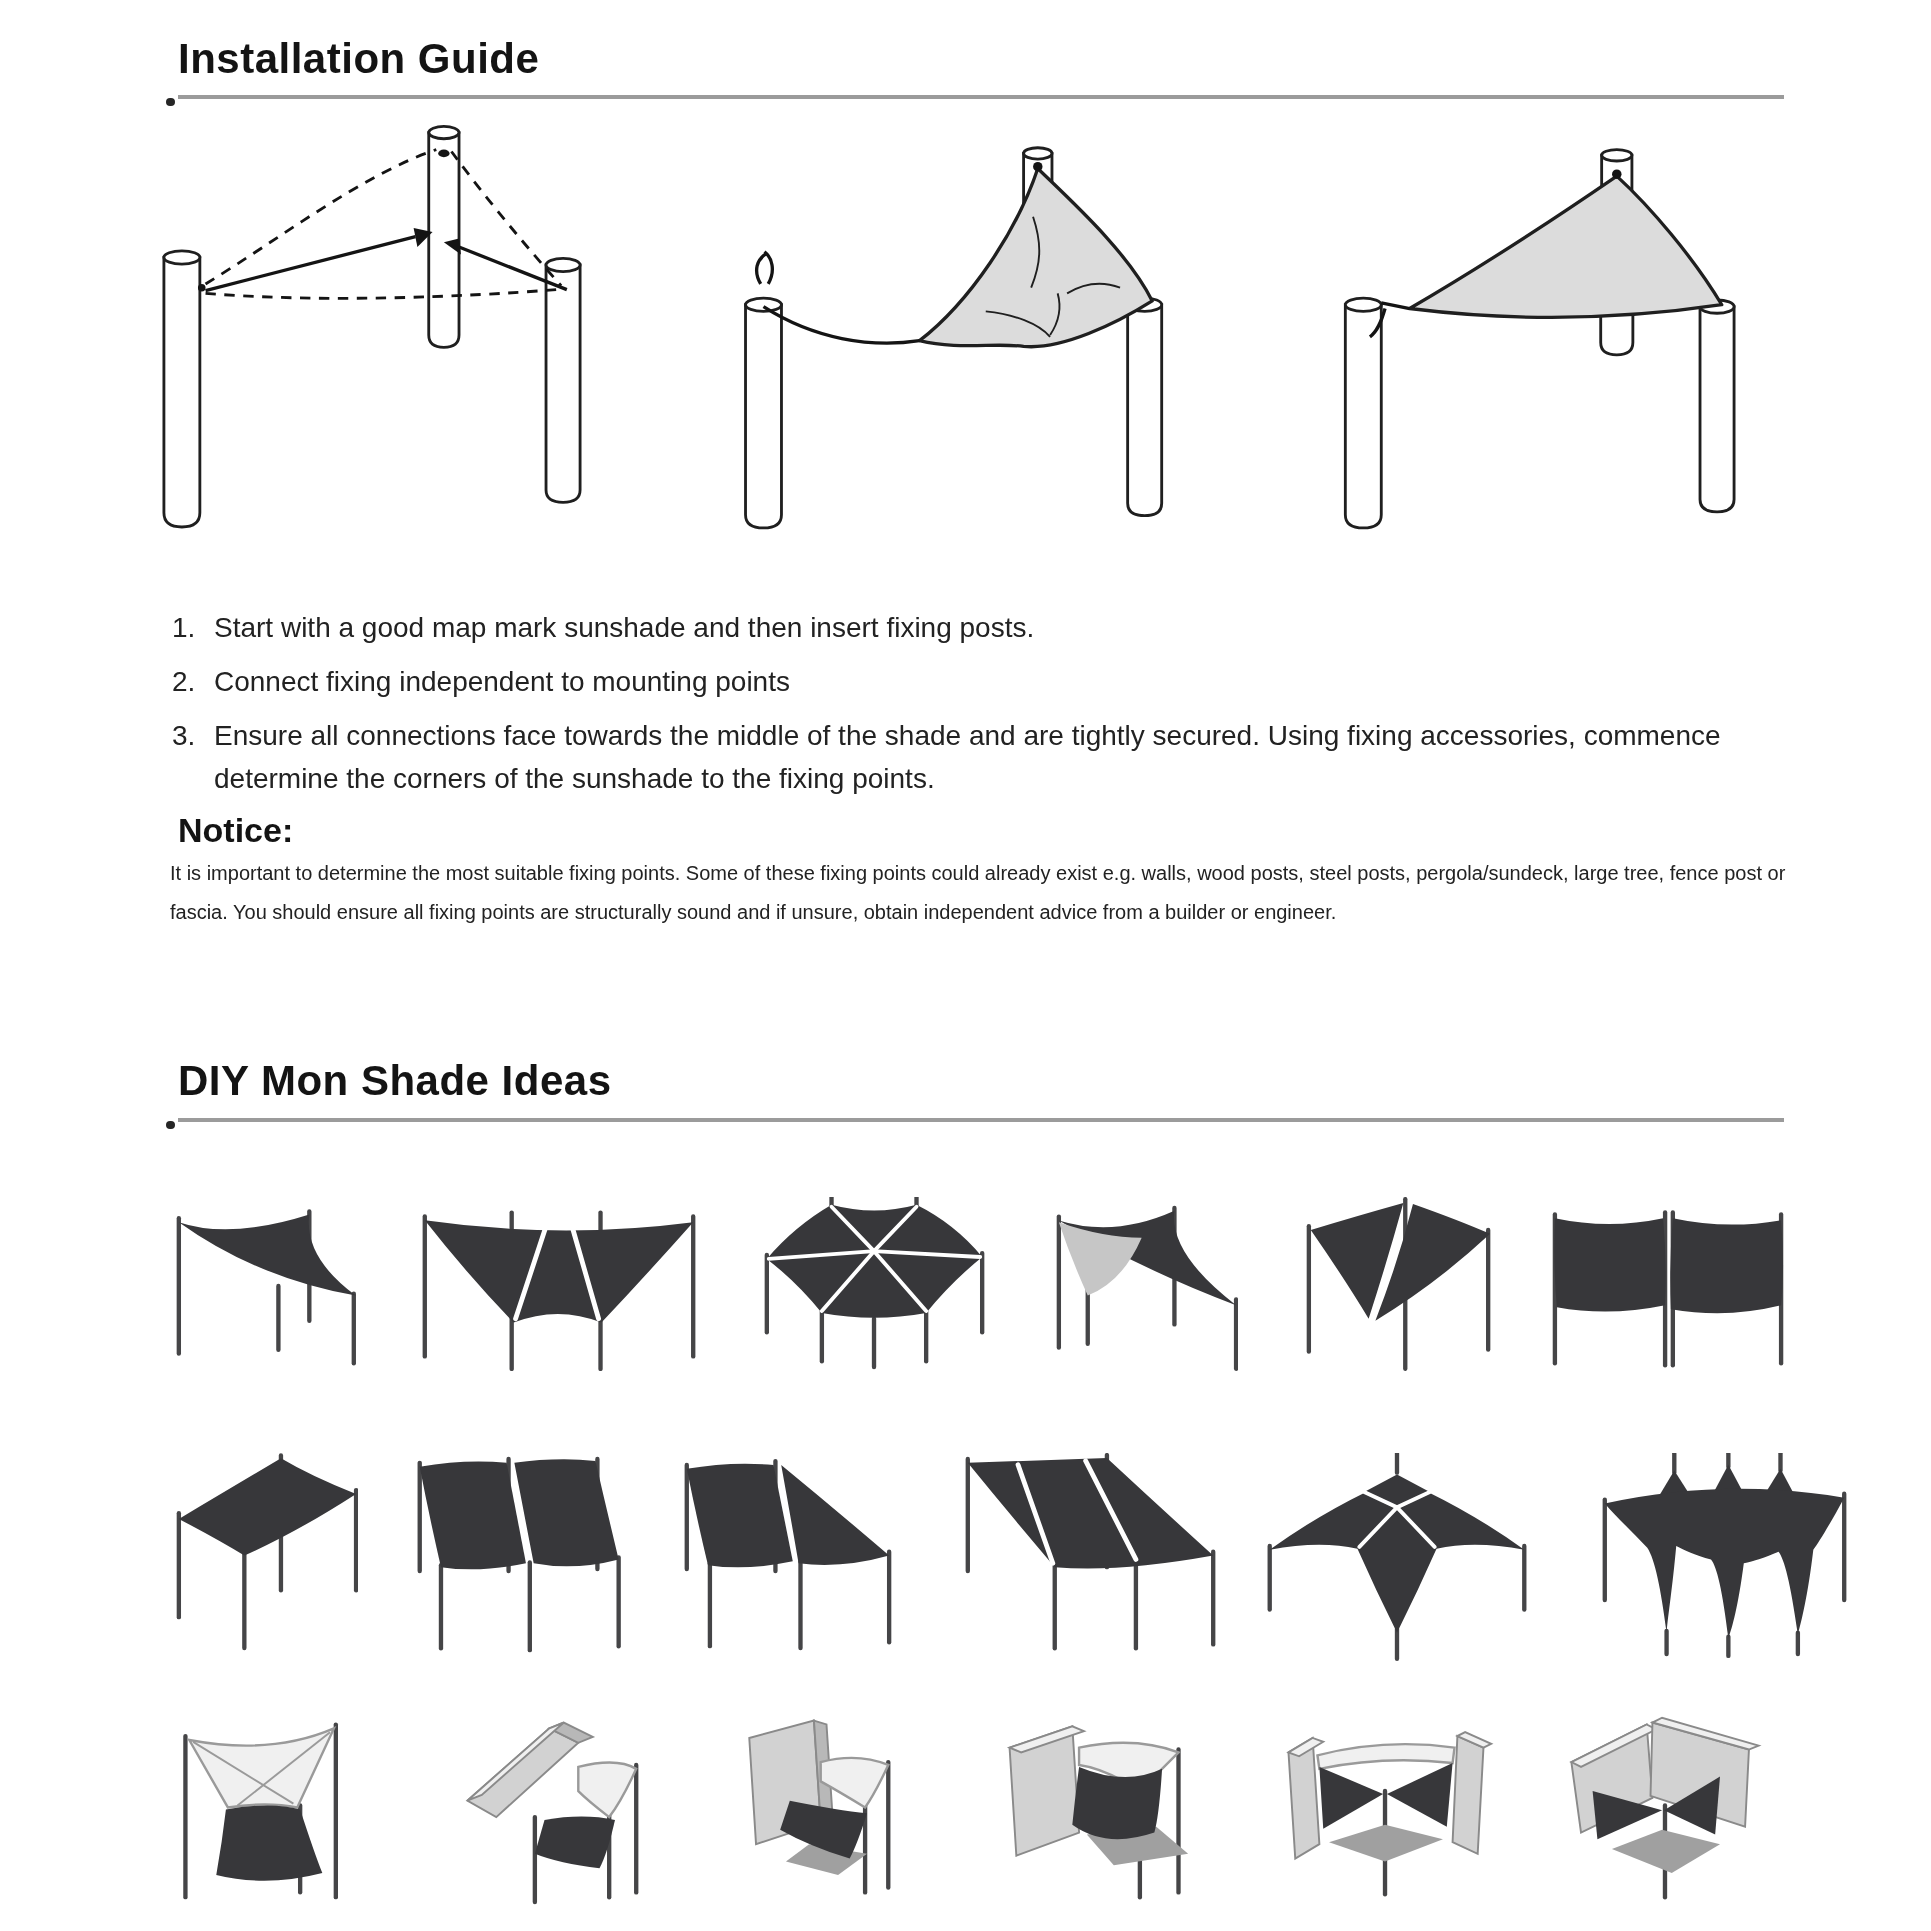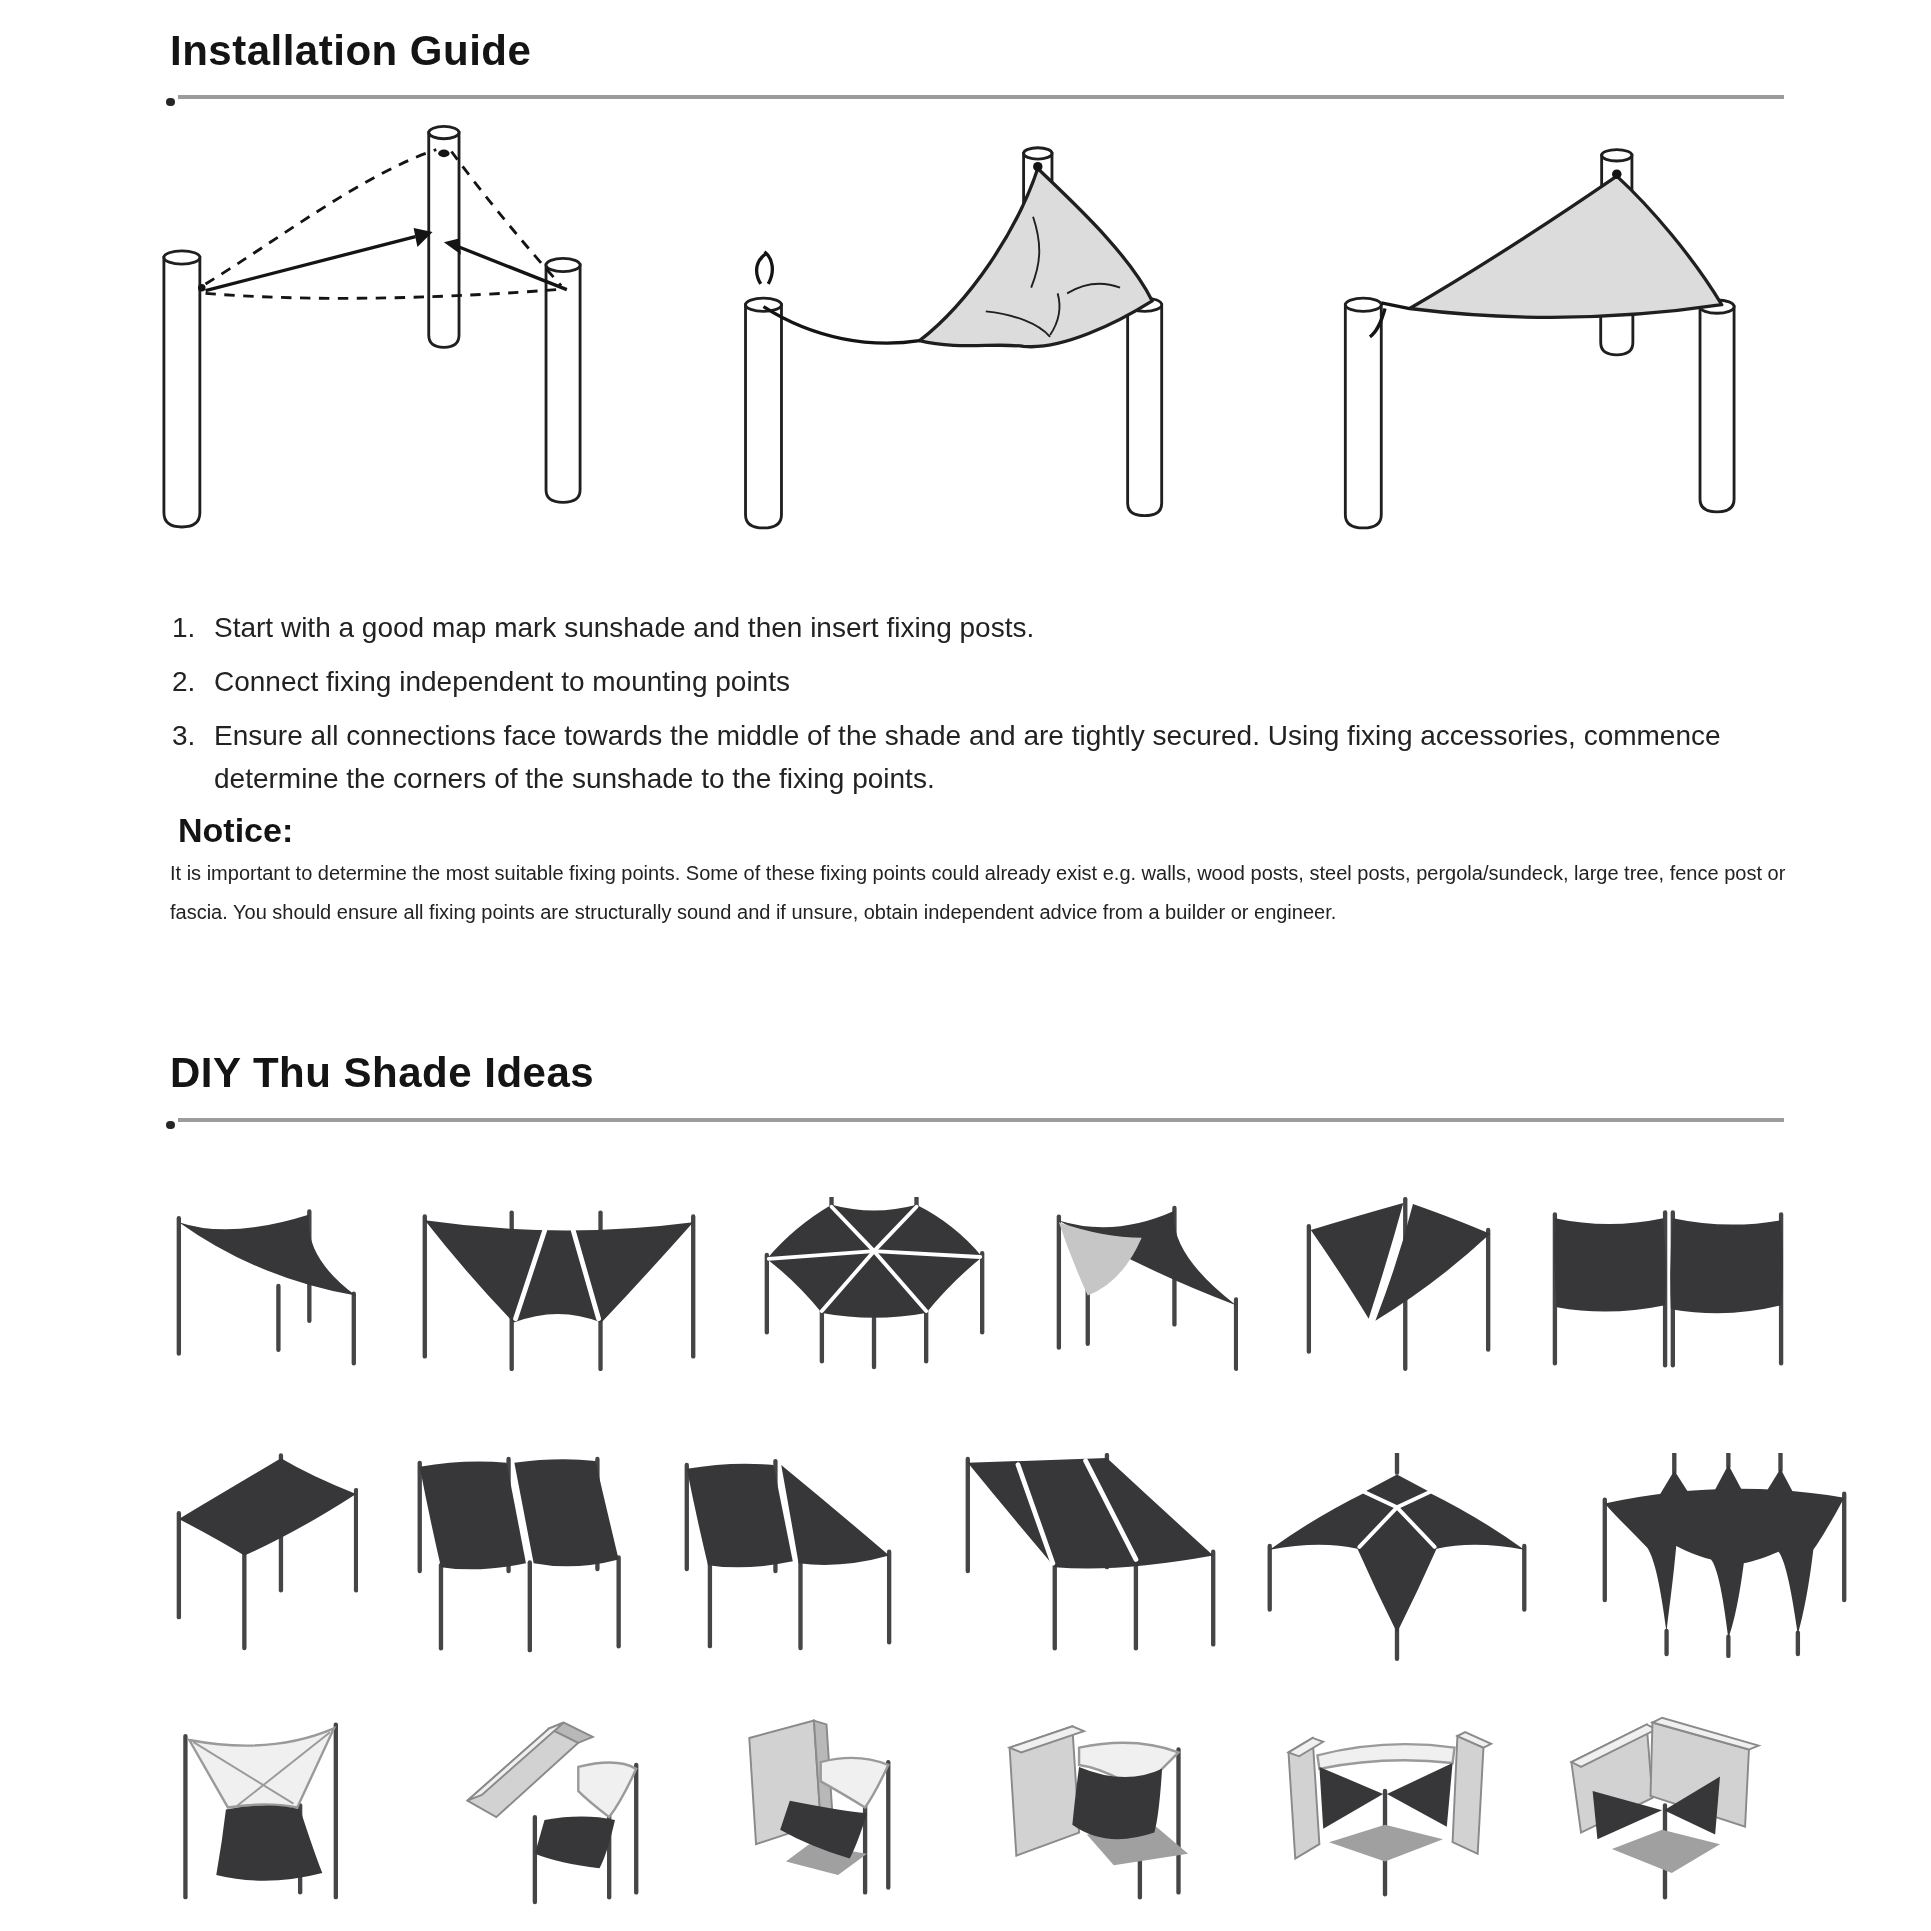--- a/index.html
+++ b/index.html
@@ -1,21 +1,21 @@
 <!DOCTYPE html>
 <html><head>
 <meta charset="utf-8">
 <style>
   html,body{margin:0;padding:0;background:#fff;}
   .page{
     position:relative;width:1931px;height:1931px;background:#ffffff;
     font-family:"Liberation Sans", sans-serif;color:#1c1c1c;overflow:hidden;
   }
   .h-title{
-    position:absolute;left:170px;margin:0;font-size:42px;font-weight:bold;
+    position:absolute;left:170px;margin:8px;font-size:42px;font-weight:bold;
     color:#141414;letter-spacing:0.5px;
   }
   .rule{position:absolute;left:166px;width:1618px;height:11.6px;}
   .rule .dot{position:absolute;left:0;top:4.8px;width:8.7px;height:8.7px;border-radius:50%;background:#262626;}
   .rule .line{position:absolute;left:11.6px;top:1.9px;right:0;height:3.9px;background:#9b9b9b;}
   .diagram-row{position:absolute;left:135px;top:108px;width:1661px;height:463px;}
   .diagram{position:absolute;top:0;}
   .steps{position:absolute;left:172px;top:606px;width:1632px;}
   .step{display:flex;font-size:28px;line-height:1.55;color:#222;margin-bottom:10.6px;}
   .step .n{flex:none;width:42px;}
@@ -115,21 +115,21 @@
     </div>
     <div class="step">
       <span class="n">3.</span>
       <span class="t">Ensure all connections face towards the middle of the shade and are tightly secured. Using fixing accessories, commence determine the corners of the sunshade to the fixing points.</span>
     </div>
   </div>
 
   <h2 class="notice-title">Notice:</h2>
   <p class="notice-text">It is important to determine the most suitable fixing points. Some of these fixing points could already exist e.g. walls, wood posts, steel posts, pergola/sundeck, large tree, fence post or fascia. You should ensure all fixing points are structurally sound and if unsure, obtain independent advice from a builder or engineer.</p>
 
-  <h1 class="h-title" style="top:1049px;">DIY Thu Shade Ideas</h1>
+  <h1 class="h-title" style="top:1049px;">DIY Mon Shade Ideas</h1>
   <div class="rule" style="top:1116px;">
     <span class="dot"></span>
     <span class="line"></span>
   </div>
 
   <div class="thumb" style="left:174px;top:1197px;width:203px;height:174px;">
     <svg viewBox="0 0 210 180">
       <line class="post" x1="5" y1="22" x2="5" y2="162"></line>
       <line class="post" x1="140" y1="15" x2="140" y2="128"></line>
       <line class="post" x1="108" y1="92" x2="108" y2="158"></line>

